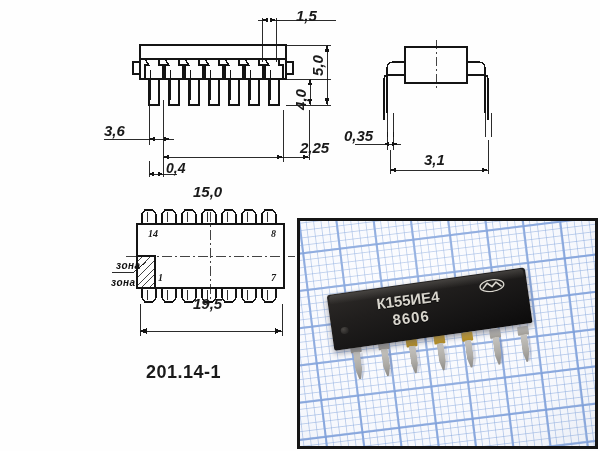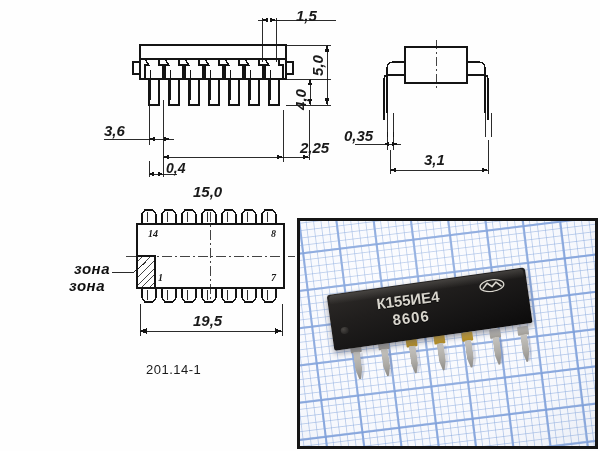--- a/index.html
+++ b/index.html
@@ -44,30 +44,31 @@
     font-style: italic;
     font-weight: bold;
     font-size: 10px;
     color: #1a1a1a;
   }
   .keylabel {
     position: absolute;
     font-family: "Liberation Sans", sans-serif;
     font-style: italic;
     font-weight: bold;
-    font-size: 15px;
+    font-size: 10px;
     color: #111;
     letter-spacing: 0.5px;
     white-space: nowrap;
+    margin-left: 42px;
   }
   .partname {
     position: absolute;
     font-family: "Liberation Sans", sans-serif;
-    font-weight: normal;
-    font-size: 13px;
+    font-weight: bold;
+    font-size: 18px;
     color: #1a1a1a;
     letter-spacing: 0.5px;
     white-space: nowrap;
   }
 
   
   .photo {
     position: absolute;
     left: 297px;
     top: 218px;
@@ -445,21 +446,21 @@
   <div class="dim dim-15" style="left:424px; top:152px;">3,1</div>
 
   <div class="pinnum" style="left:148px; top:228px;">14</div>
   <div class="pinnum" style="left:271px; top:228px;">8</div>
   <div class="pinnum" style="left:158px; top:272px;">1</div>
   <div class="pinnum" style="left:271px; top:272px;">7</div>
 
   <div class="keylabel" style="left:74px; top:260px;">зона</div>
   <div class="keylabel" style="left:69px; top:277px;">зона</div>
 
-  <div class="dim dim-15" style="left:193px; top:313px;">19,5</div>
+  <div class="dim dim-15" style="left:193px; top:296px;">19,5</div>
 
   <div class="partname" style="left:146px; top:362px;">201.14-1</div>
 
 </div>
 
 <div class="photo">
   <div class="photo-inner">
 
     <div class="grid-paper"></div>
     <div class="paper-shade"></div>

